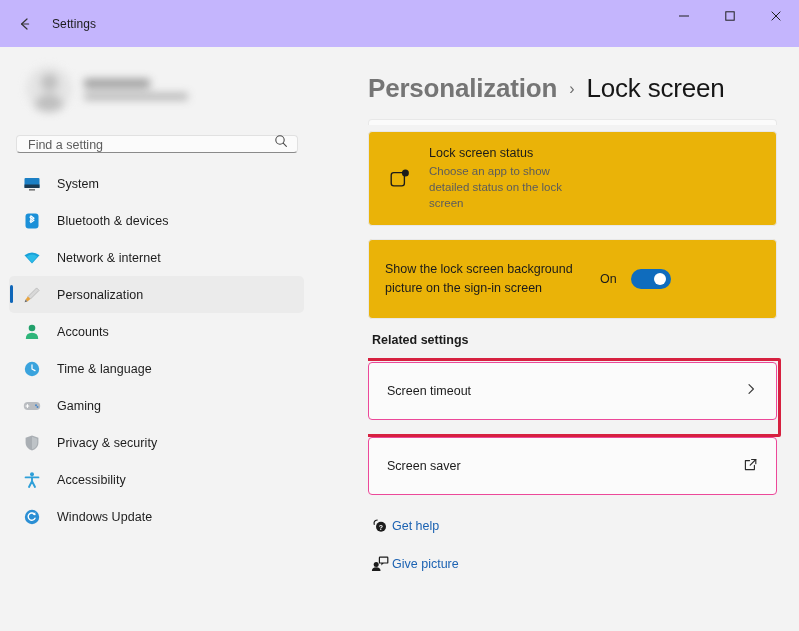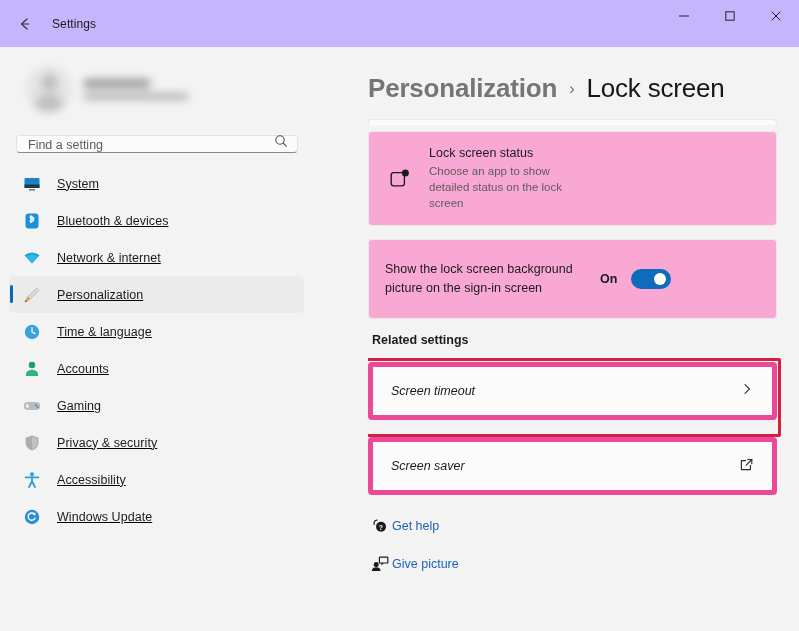--- a/index.html
+++ b/index.html
@@ -141,21 +141,20 @@
   .navlist { margin-top: 12px; }
   .navitem {
     position: relative;
     height: 37px;
     margin: 0 16px 0 9px;
     border-radius: 5px;
     display: flex;
     align-items: center;
     padding-left: 13px;
     cursor: pointer;
-    text-decoration: underline;
   }
   .navitem.selected { background: #ebebeb; }
   .navitem.selected::before {
     content: "";
     position: absolute;
     left: 1px; top: 9px;
     width: 3px; height: 18px;
     border-radius: 2px;
     background: #0f66b8;
   }
@@ -218,21 +217,21 @@
     background: #fbfbfb;
     border: 1px solid #e8e8e8;
     border-bottom: none;
     border-radius: 4px 4px 0 0;
     margin-bottom: 6px;
     width: 409px;
   }
 
   .card {
     width: 409px;
-    background: #f9a8d4;
+    background: #eab308;
     border: 1px solid #e8e8e8;
     border-radius: 4px;
     margin-bottom: 13px;
   }
 
   .row {
     display: flex;
     align-items: center;
     padding: 0 16px;
     min-height: 58px;
@@ -286,21 +285,20 @@
     flex: 1 1 auto;
     font-size: 12.5px;
     color: #1b1b1b;
     line-height: 19px;
     max-width: 215px;
   }
   .tg-state {
     font-size: 12.5px;
     color: #1b1b1b;
     margin-right: 14px;
-    font-weight: bold;
   }
   .toggle {
     width: 40px; height: 20px;
     border-radius: 10px;
     background: #0f6cbd;
     position: relative;
     cursor: pointer;
     flex: 0 0 40px;
   }
   .toggle .knob {
@@ -314,29 +312,28 @@
   .section-head {
     font-size: 12.5px;
     font-weight: 700;
     color: #1b1b1b;
     margin: 14px 0 11px 4px;
   }
 
   .card-link {
     width: 409px;
     background: #fbfbfb;
-    border: 5px solid #ec4899;
+    border: 1px solid #ec4899;
     border-radius: 4px;
     height: 58px;
     display: flex;
     align-items: center;
     padding: 0 18px 0 18px;
     cursor: pointer;
     margin-bottom: 13px;
-    font-style: italic;
   }
   .cl-label {
     flex: 1 1 auto;
     font-size: 12.5px;
     color: #1b1b1b;
   }
 
   .redbox {
     position: absolute;
     left: 0px;
@@ -473,35 +470,35 @@
               <path d="M2.6 13.6 L4.4 15.4 L1.6 16.3 Z" fill="#6a6a6a"></path>
             </svg>
           </span>
           <span class="nav-label">Personalization</span>
         </div>
 
 
         <div class="navitem">
           <span class="nav-ic">
             <svg width="18" height="18" viewBox="0 0 18 18">
+              <circle cx="9" cy="5" r="3.3" fill="#22a06b"></circle>
+              <path d="M2.8 16 Q2.8 9.8 9 9.8 Q15.2 9.8 15.2 16 Z" fill="#2fb57a"></path>
+            </svg>
+          </span>
+          <span class="nav-label">Accounts</span>
+        </div>
+
+        <div class="navitem">
+          <span class="nav-ic">
+            <svg width="18" height="18" viewBox="0 0 18 18">
               <circle cx="9" cy="9" r="7.2" fill="#3aa3dd"></circle>
               <path d="M9 9 L9 4.8 M9 9 L12 10.6" stroke="#fff" stroke-width="1.2" stroke-linecap="round"></path>
             </svg>
           </span>
           <span class="nav-label">Time &amp; language</span>
-        </div>
-
-        <div class="navitem">
-          <span class="nav-ic">
-            <svg width="18" height="18" viewBox="0 0 18 18">
-              <circle cx="9" cy="5" r="3.3" fill="#22a06b"></circle>
-              <path d="M2.8 16 Q2.8 9.8 9 9.8 Q15.2 9.8 15.2 16 Z" fill="#2fb57a"></path>
-            </svg>
-          </span>
-          <span class="nav-label">Accounts</span>
         </div>
 
         <div class="navitem">
           <span class="nav-ic">
             <svg width="18" height="18" viewBox="0 0 18 18">
               <rect x="0.8" y="5" width="16.4" height="8" rx="4" fill="#b9bcc0"></rect>
               <path d="M4.4 7.6 L4.4 10.4 M3 9 L5.8 9" stroke="#fff" stroke-width="1.1" stroke-linecap="round"></path>
               <circle cx="13" cy="8.2" r="1" fill="#4a87c8"></circle>
               <circle cx="14.5" cy="10" r="1" fill="#4a87c8"></circle>
             </svg>

